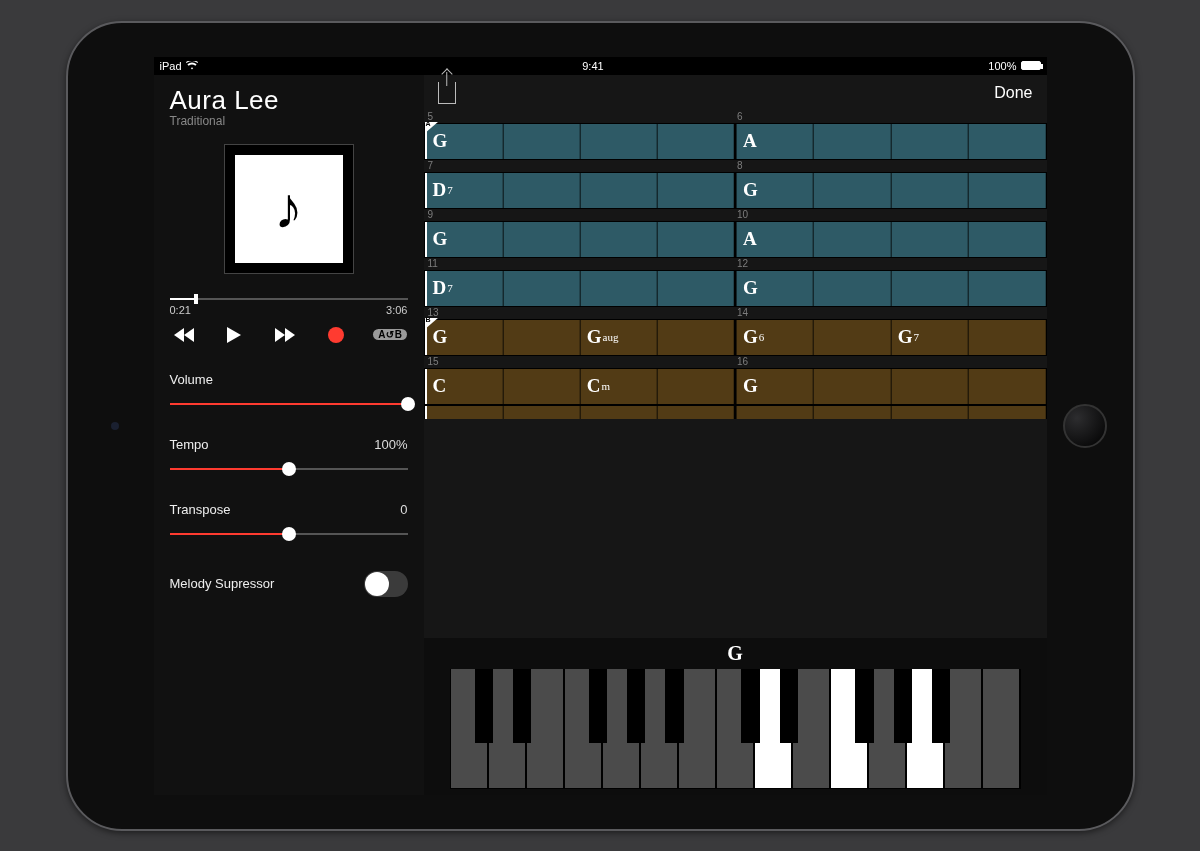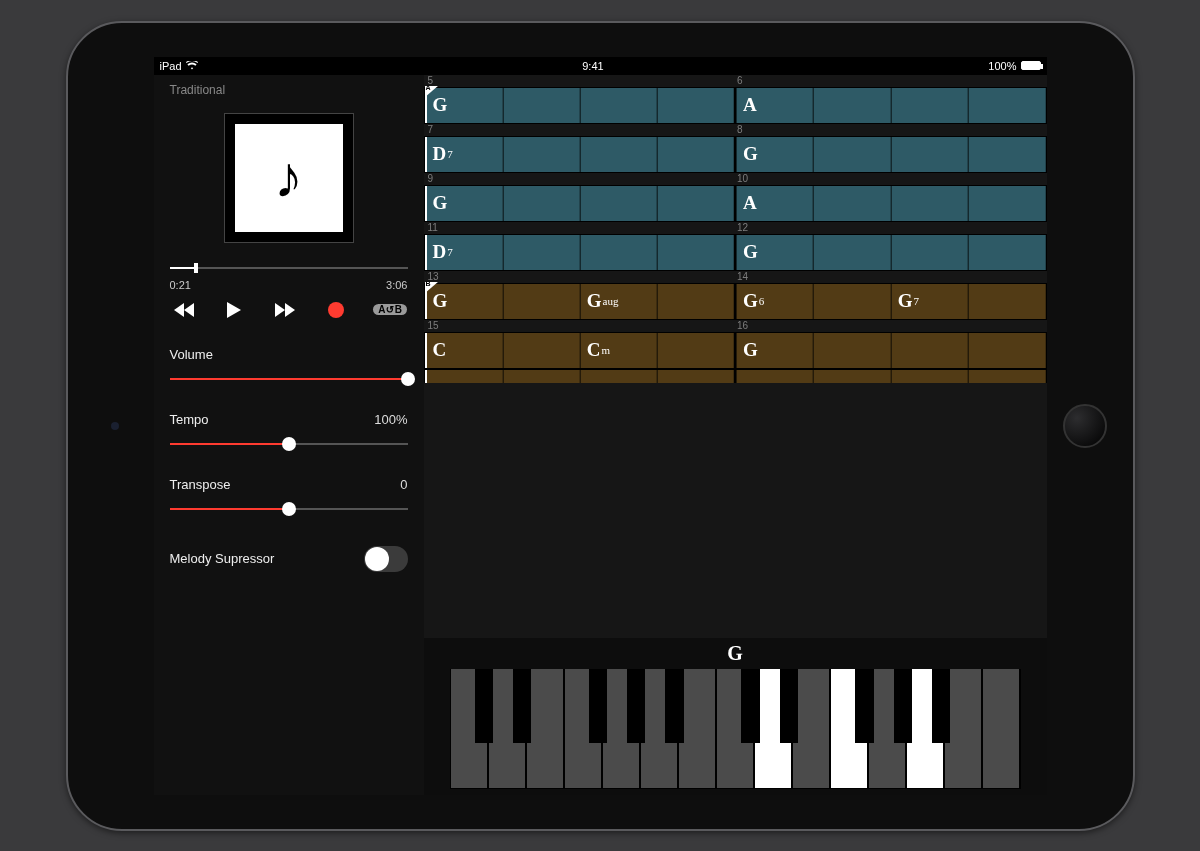--- a/index.html
+++ b/index.html
@@ -64,21 +64,21 @@
   .art{
     margin:16px auto 10px; width:130px; height:130px; background:#000; border:1px solid #444;
     padding:10px;
   }
   .art-inner{width:100%; height:100%; background:#fff; display:flex; align-items:center; justify-content:center;}
   .note-gl{font-size:58px; color:#000; font-family:serif;}
   .prog{margin-top:14px;}
   .prog-track{height:2px; background:#555; position:relative;}
   .prog-fill{position:absolute; left:0; top:0; height:2px; background:#fff;}
   .prog-thumb{position:absolute; top:-4px; width:4px; height:10px; background:#fff;}
-  .prog-labels{display:flex; justify-content:space-between; font-size:11px; color:#ccc; margin-top:10px;}
+  .prog-labels{display:flex; justify-content:space-between; font-size:11px; color:#ccc; margin-top:4px;}
   .controls{display:flex; align-items:center; justify-content:space-between; margin-top:8px;}
   .ctl{width:28px; height:22px; display:flex; align-items:center; justify-content:center;}
   .tri{width:0;height:0;border-top:8px solid transparent;border-bottom:8px solid transparent;}
   .tri.play{border-left:14px solid #fff;}
   .rew,.fwd{display:flex;}
   .rew .t{border-right:10px solid #fff; border-top:7px solid transparent; border-bottom:7px solid transparent;}
   .fwd .t{border-left:10px solid #fff; border-top:7px solid transparent; border-bottom:7px solid transparent;}
   .rec{width:16px;height:16px;border-radius:50%;background:#ff3b30;}
   .ab{font-size:10px; background:#9a9a9a; color:#000; border-radius:8px; padding:0 5px; font-weight:bold; letter-spacing:.5px;}
 
@@ -151,20 +151,21 @@
       <span class="center">9:41</span>
       <span class="right">
         <span>100%</span>
         <span class="battery"></span>
       </span>
     </div>
 
     <div class="content">
 
       <div class="side">
+        <div class="song-title">Aura Lee</div>
         <div class="song-sub">Traditional</div>
 
         <div class="art">
           <div class="art-inner">
               <span class="note-gl">♪</span>
             </div>
         </div>
 
         <div class="prog">
           <div class="prog-track">
@@ -230,20 +231,24 @@
 
         <div class="sec" style="display:flex;justify-content:space-between;align-items:center;margin-top:30px;">
           <div class="sec-label">Melody Supressor</div>
           <div class="toggle">
               <div class="knob"></div>
             </div>
         </div>
       </div>
 
       <div class="main">
+        <div class="main-header">
+          <div class="share"></div>
+          <div class="done">Done</div>
+        </div>
 
         <div class="chords" id="chords">
             <div class="crow">
               <div class="meas-labels">
                 <span>5</span>
                 <span>6</span>
               </div>
               <div class="bars teal">
                 <div class="section-marker">
                   <span>A</span>

